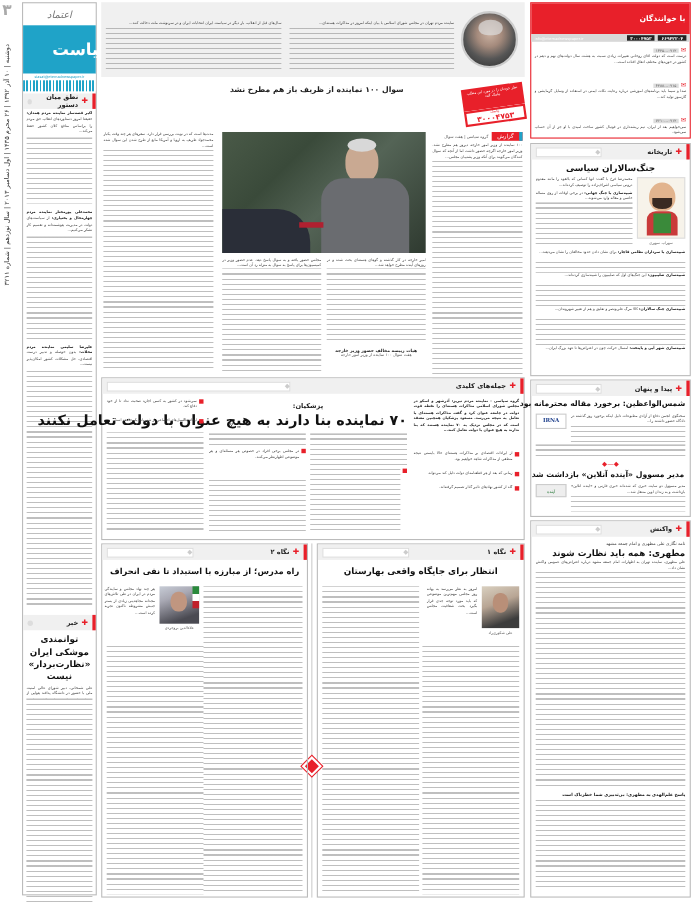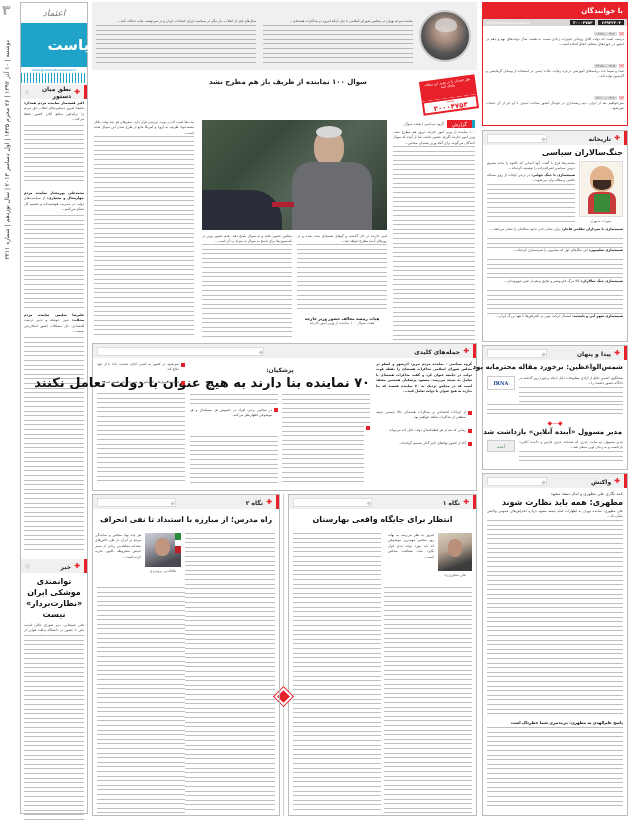--- a/index.html
+++ b/index.html
@@ -228,21 +228,21 @@
   </div>
   <div style="position:absolute;right:98px;top:74px;width:36px;font-size:3.4px;color:#555;text-align:center;">علاءالدین بروجردی</div>
   <div class="txt" style="position:absolute;right:138px;top:38px;width:46px;height:50px;">
     <span>هر چند نهاد مجلس و نمایندگی مردم در ایران در طی تلاش‌های مجدانه مجاهدینی زیادی از بستر جنبش مشروطه ناکنون تجربه کرده است...</span>
   </div>
   <div class="lines" style="position:absolute;right:4px;top:38px;width:90px;height:280px;"></div>
   <div class="lines" style="position:absolute;left:4px;top:92px;width:88px;height:226px;"></div>
 </div>
 
 <div class="abs frame" style="left:482px;top:2px;width:146px;height:124px;border-color:#e8202a;">
-  <div style="background:#e8202a;height:16px;display:flex;align-items:center;justify-content:flex-start;padding-right:4px;">
+  <div style="background:#e8202a;height:28px;display:flex;align-items:center;justify-content:flex-start;padding-right:4px;">
     <span style="color:#fff;font-size:7px;font-weight:bold;">با خوانندگان</span>
   </div>
   <div style="background:#d8d8d8;height:7px;display:flex;align-items:center;gap:3px;padding:0 3px;font-size:4px;">
     <span style="background:#222;color:#fff;padding:0 3px;font-weight:bold;">۶۶۹۴۲۲۰۴</span>
     <span style="background:#222;color:#fff;padding:0 3px;font-weight:bold;">۳۰۰۰۴۷۵۳</span>
     <span style="color:#fff;direction:ltr;font-size:3.4px;overflow:hidden;white-space:nowrap;flex:1;">info@etemadnewspaper.ir</span>
   </div>
   <div style="padding:2px 3px;">
     <div style="margin-top:2px;">
       <div style="display:flex;align-items:center;gap:2px;">
@@ -269,21 +269,21 @@
 </div>
 
 <div class="abs frame" style="left:482px;top:130px;width:146px;height:212px;">
   <div class="sec-head">
     <span class="lbl">
         <span class="plus">✚</span>
         <span>تاریخانه</span>
       </span>
     <span class="box">◆</span>
   </div>
-  <div style="font-size:8px;font-weight:bold;color:#111;text-align:right;padding:3px 4px 0;">جنگ‌سالاران سیاسی</div>
+  <div style="font-size:8px;font-weight:bold;color:#111;text-align:center;padding:3px 4px 0;">جنگ‌سالاران سیاسی</div>
   <div style="position:absolute;right:4px;top:30px;width:44px;height:56px;background:#f7f3ea;border:1px solid #ddd;overflow:hidden;">
     <div style="position:absolute;left:10px;top:4px;width:24px;height:26px;border-radius:50% 50% 45% 45%;background:#e2b48e;"></div>
     <div style="position:absolute;left:13px;top:18px;width:18px;height:10px;border-radius:0 0 50% 50%;background:#3a2a22;"></div>
     <div style="position:absolute;left:8px;top:30px;width:28px;height:22px;background:#c93a3a;border-radius:8px 8px 0 0;"></div>
     <div style="position:absolute;left:14px;top:32px;width:16px;height:18px;background:#3a8a3a;"></div>
   </div>
   <div style="position:absolute;right:4px;top:88px;width:44px;font-size:3.4px;color:#666;text-align:center;">سهراب سپهری</div>
   <div style="position:absolute;right:52px;top:30px;width:88px;">
     <div class="txt" style="height:11px;">محمدرضا فرخ با گفت: آنها کسانی که بالقوه را مانند معدوم درونی سیاسی اشراف‌زاده را توصیف کرده‌اند...</div>
     <div class="txt" style="height:11px;margin-top:1px;">

